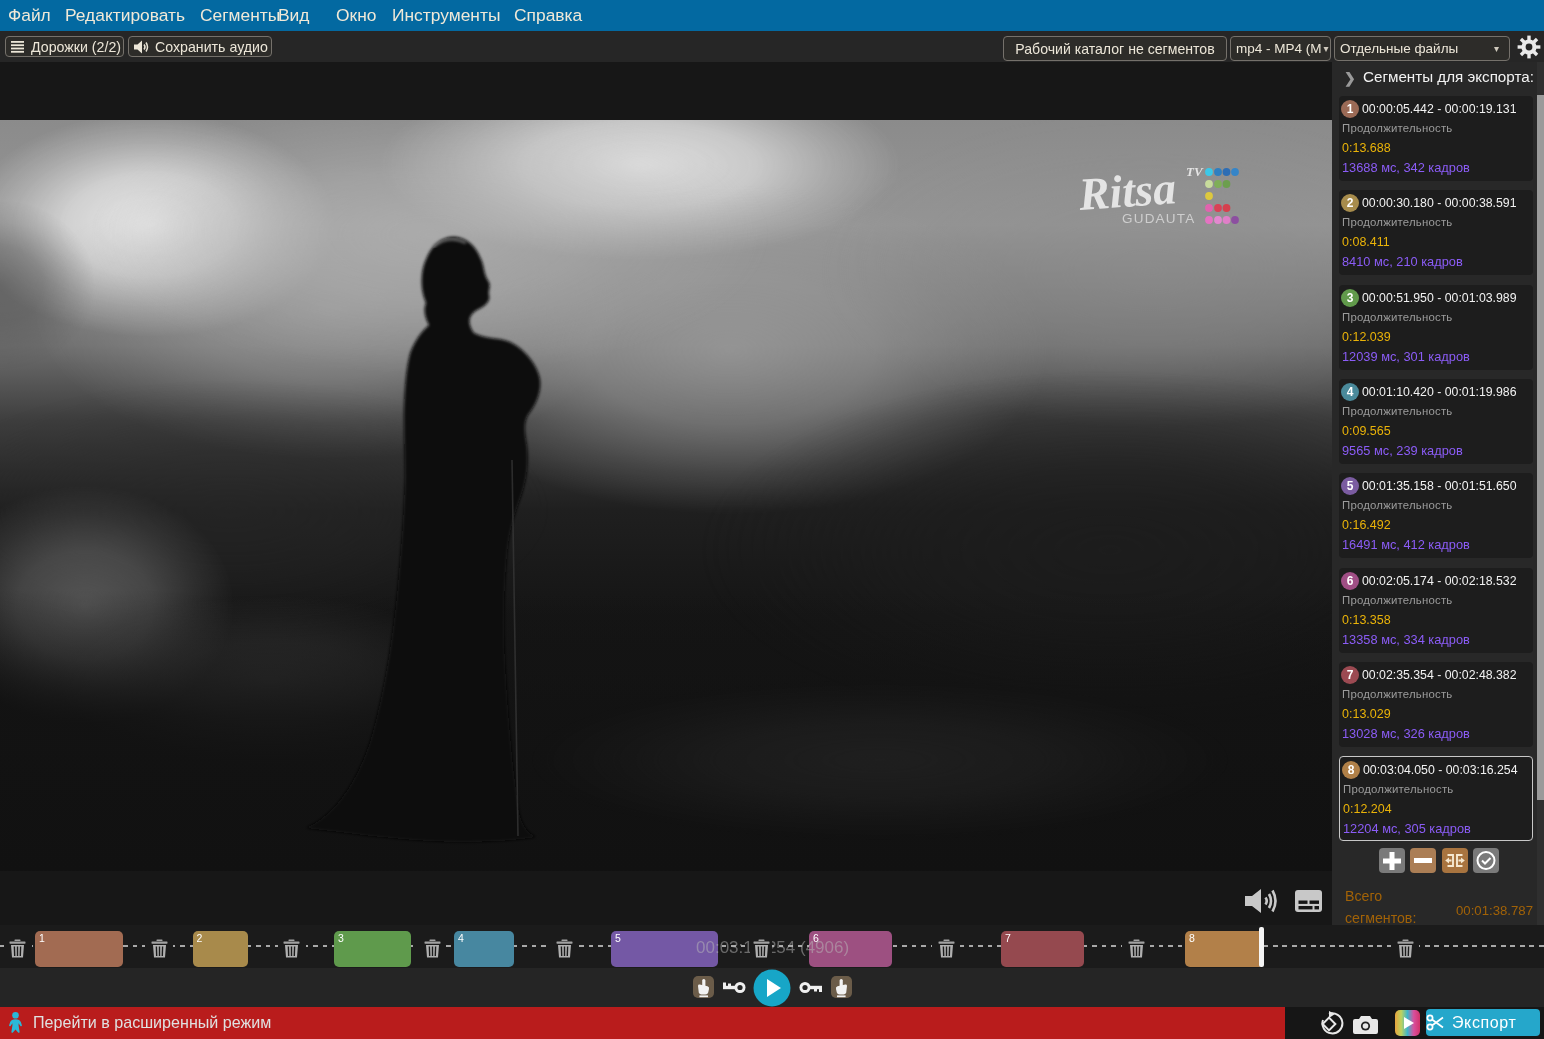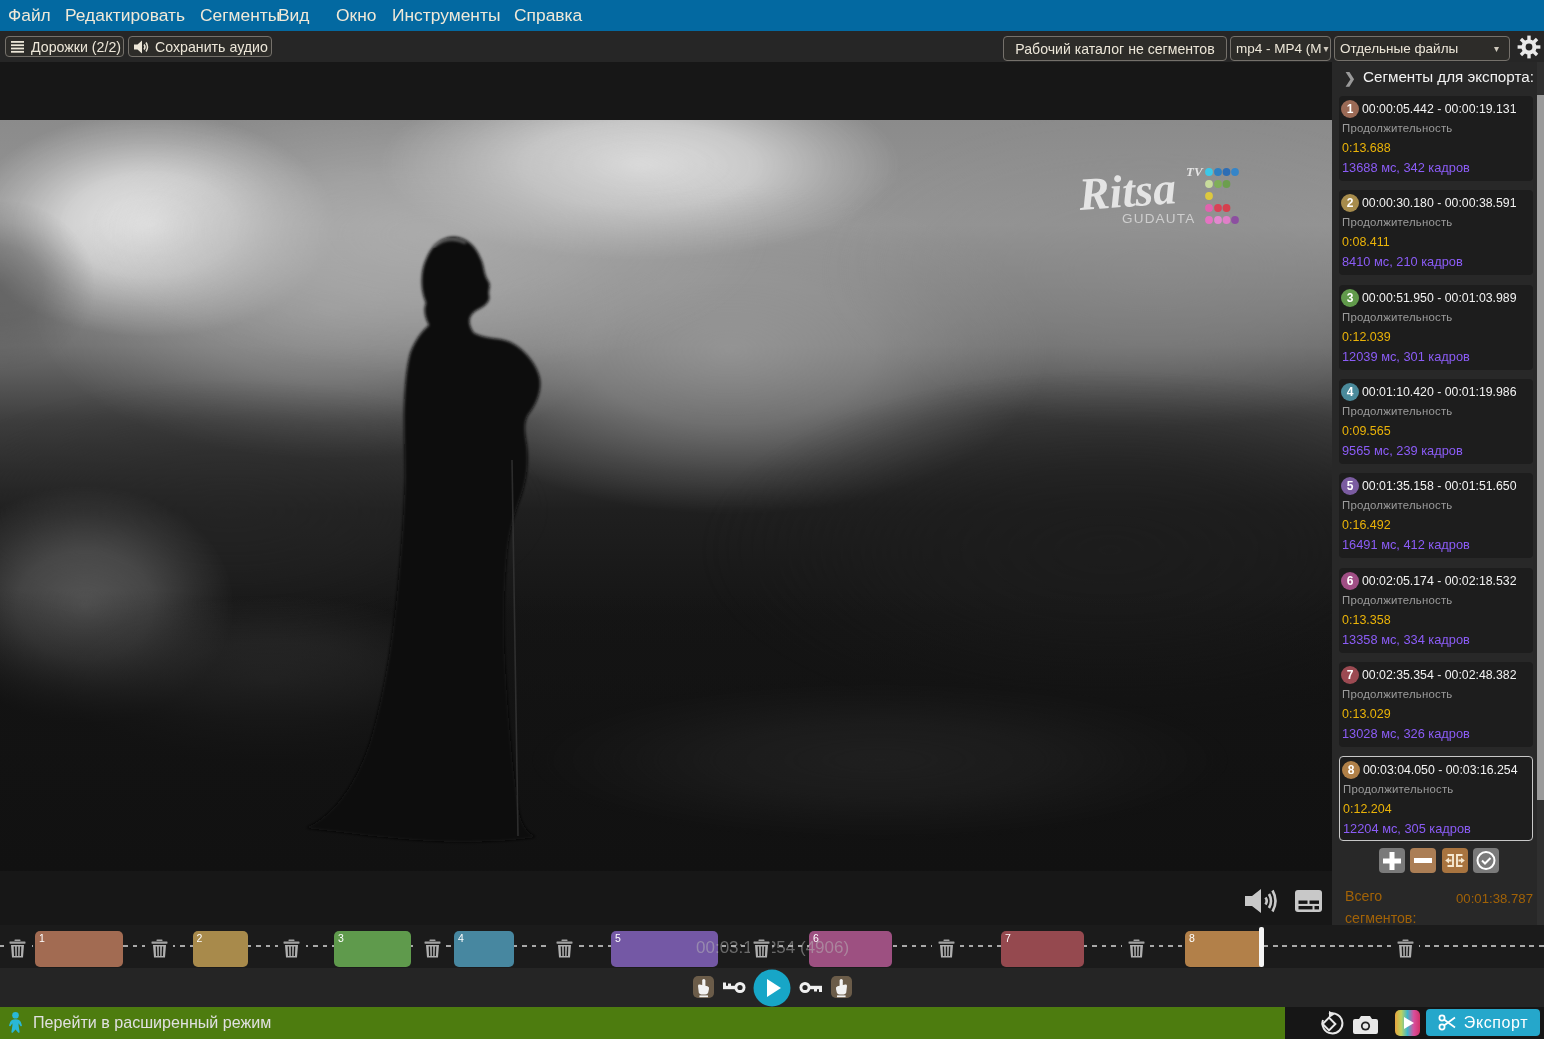--- a/index.html
+++ b/index.html
@@ -24,22 +24,22 @@
 .sqbtn{position:absolute;width:26px;height:25px;border-radius:4px;top:848px}
 
 #timeline{position:absolute;left:0;top:925px;width:1544px;height:43px;background:#1b1b1b}
 #dashline{position:absolute;left:0;top:20px;width:1544px;height:2px;background:repeating-linear-gradient(90deg,#a8a8a8 0 4.5px,rgba(0,0,0,0) 4.5px 9.5px)}
 .tseg{position:absolute;top:6px;height:36px;border-radius:5px;color:#fff;font-size:10.5px}
 .tseg b{position:absolute;left:4px;top:1px;font-weight:normal}
 .trashbox{position:absolute;top:8px;width:28px;height:30px;background:#1b1b1b;display:flex;align-items:center;justify-content:center;z-index:6}
 
 #controls{position:absolute;left:0;top:968px;width:1544px;height:39px;background:#252525}
 
-#statusbar{position:absolute;left:0;top:1007px;width:1285px;height:32px;background:#4d7c0f;color:#e0e0e0;font-size:16.1px}
-#exportbtn{position:absolute;left:1426px;top:1009px;width:114px;height:27px;background:#25a7cb;border-radius:4px;color:#fff;font-size:16px;letter-spacing:0.6px;display:flex;align-items:center;justify-content:center}
+#statusbar{position:absolute;left:0;top:1007px;width:1285px;height:32px;background:#b91c1c;color:#e0e0e0;font-size:16.1px}
+#exportbtn{position:absolute;left:1426px;top:1009px;width:114px;height:27px;background:#25a7cb;border-radius:4px;color:#fff;font-size:16px;letter-spacing:0.6px;display:flex;align-items:center;justify-content:flex-start}
 </style></head>
 <body>
 <div id="menubar">
 <span style="left:8px">Файл</span>
 <span style="left:65px">Редактировать</span>
 <span style="left:200px">Сегменты</span>
 <span style="left:278px">Вид</span>
 <span style="left:336px">Окно</span>
 <span style="left:392px">Инструменты</span>
 <span style="left:514px">Справка</span>
@@ -307,21 +307,21 @@
         <rect x="5.5" y="11.5" width="4" height="2"></rect>
         <polygon points="3.2,12.5 7,9.6 7,15.4"></polygon>
         <rect x="16.5" y="11.5" width="4" height="2"></rect>
         <polygon points="22.8,12.5 19,9.6 19,15.4"></polygon>
       </g>
     </svg></div>
 <div class="sqbtn" style="left:1473px;background:#7a7a7a"><svg width="26" height="25" viewBox="0 0 26 25">
       <circle cx="13" cy="12.5" r="8.5" stroke="#fff" stroke-width="2" fill="none"></circle>
       <path d="M9 12.5l3 3 5.5-5.5" stroke="#fff" stroke-width="2" fill="none"></path>
     </svg></div>
-<div class="abs" style="left:1345px;top:885px;width:188px;color:#a16207;font-size:14.2px;line-height:22px">Всего<br>сегментов:<span style="position:absolute;right:0;top:3px;font-size:13.2px">00:01:38.787</span></div>
+<div class="abs" style="left:1345px;top:885px;width:188px;color:#a16207;font-size:14.2px;line-height:22px">Всего<br>сегментов:<span style="position:absolute;right:0;top:15px;font-size:13.2px">00:01:38.787</span></div>
 
 <div class="abs" style="left:1537px;top:62px;width:7px;height:863px;background:#2f2f2f"></div>
 <div class="abs" style="left:1537px;top:95px;width:7px;height:705px;background:#9a9a9a"></div>
 
 <div id="timeline">
     <div id="dashline"></div>
     <div class="tseg" style="left:35px;width:88px;background:#a26b52">
       <b>1</b>
     </div>
     <div class="tseg" style="left:192.5px;width:55px;background:#a88a4b">

